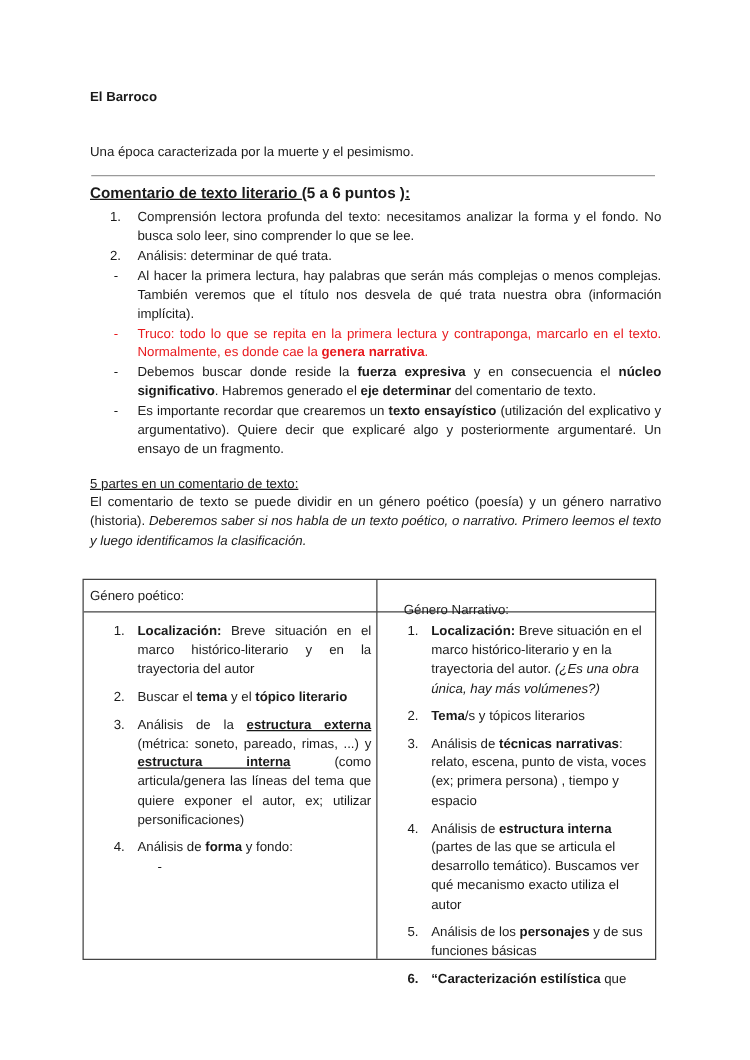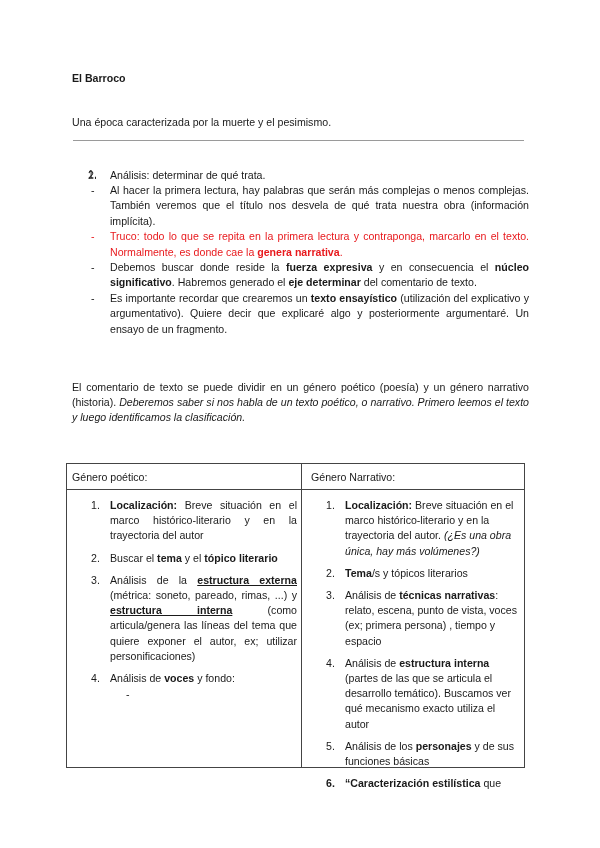--- a/index.html
+++ b/index.html
@@ -24,45 +24,49 @@
     .li.dash .marker { left: 19px; }
     .red { color: #e8191d; }
     .li + .li { margin-top: 0.5px; }
     .parts { left: 72px; top: 380px; width: 457px; text-align: justify; }
     .parts .head { text-decoration: underline; }
     .table { left: 66px; top: 463px; width: 459px; height: 305px; border: 1.5px solid #444; }
     .table .vline { position: absolute; left: 234px; top: 0; bottom: 0; width: 1px; background: #444; }
     .table .hline { position: absolute; left: 0; right: 0; top: 25px; height: 1px; background: #444; }
     .th { position: absolute; top: 6px; font-size: 10.6px; }
     .th.left { left: 5px; text-align: right; }
-    .th.right { left: 244px; }
+    .th.right { left: 256px; margin-top: 11px; }
     .col { position: absolute; top: 34px; }
     .col.left { left: 6px; width: 224px; }
     .col.right { left: 241px; width: 212px; }
     .item { position: relative; padding-left: 37px; margin-bottom: 7px; }
     .item .num { position: absolute; left: 18px; top: 0; }
     .col.left .item { text-align: justify; }
     .sub { position: relative; padding-left: 37px; margin-top: 1px; text-align: justify; }
     .sub .marker { position: absolute; left: 16px; }
     b { font-weight: bold; }
     .bu { font-weight: bold; text-decoration: underline; }
   </style>
 </head>
 <body>
 
 <div class="page">
 
   <div class="abs doc-title">El Barroco</div>
   <div class="abs subtitle">Una época caracterizada por la muerte y el pesimismo.</div>
   <div class="abs hr"></div>
 
+  <div class="abs section-title">
+    <span class="u">Comentario de texto literario (</span><span>5 a 6 puntos )</span><span class="u">:</span>
+  </div>
 
   <div class="abs list1">
     <div class="li">
       <span class="marker">1.</span>
+      <span>Comprensión lectora profunda del texto: necesitamos analizar la forma y el fondo. No busca solo leer, sino comprender lo que se lee.</span>
     </div>
     <div class="li">
       <span class="marker">2.</span>
       <span>Análisis: determinar de qué trata.</span>
     </div>
     <div class="li dash">
       <span class="marker">-</span>
       <span>Al hacer la primera lectura, hay palabras que serán más complejas o menos complejas. También veremos que el título nos desvela de qué trata nuestra obra (información implícita).</span>
     </div>
     <div class="li dash red">
@@ -73,20 +77,21 @@
       <span class="marker">-</span>
       <span>Debemos buscar donde reside la </span><b>fuerza expresiva</b><span> y en consecuencia el </span><b>núcleo significativo</b><span>. Habremos generado el </span><b>eje determinar</b><span> del comentario de texto.</span>
     </div>
     <div class="li dash">
       <span class="marker">-</span>
       <span>Es importante recordar que crearemos un </span><b>texto ensayístico</b><span> (utilización del explicativo y argumentativo). Quiere decir que explicaré algo y posteriormente argumentaré. Un ensayo de un fragmento.</span>
     </div>
   </div>
 
   <div class="abs parts">
+    <div class="head">5 partes en un comentario de texto:</div>
     <div>
       <span>El comentario de texto se puede dividir en un género poético (poesía) y un género narrativo (historia). </span><i>Deberemos saber si nos habla de un texto poético, o narrativo. Primero leemos el texto y luego identificamos la clasificación.</i>
     </div>
   </div>
 
   <div class="abs table">
     <div class="vline"></div>
     <div class="hline"></div>
     <div class="th left">Género poético:</div>
     <div class="th right">Género Narrativo:</div>
@@ -99,21 +104,21 @@
       <div class="item">
         <span class="num">2.</span>
         <span>Buscar el </span><b>tema</b><span> y el </span><b>tópico literario</b>
       </div>
       <div class="item">
         <span class="num">3.</span>
         <span>Análisis de la </span><span class="bu">estructura externa</span><span> (métrica: soneto, pareado, rimas, ...) y </span><span class="bu">estructura interna</span><span> (como articula/genera las líneas del tema que quiere exponer el autor, ex; utilizar personificaciones)</span>
       </div>
       <div class="item">
         <span class="num">4.</span>
-        <span>Análisis de </span><b>voces</b><span> y fondo:</span>
+        <span>Análisis de </span><b>forma</b><span> y fondo:</span>
         <div class="sub">
           <span class="marker">-</span>
         </div>
       </div>
     </div>
 
     <div class="col right">
       <div class="item">
         <span class="num">1.</span>
         <b>Localización:</b><span> Breve situación en el marco histórico-literario y en la trayectoria del autor. </span><i>(¿Es una obra única, hay más volúmenes?)</i>

